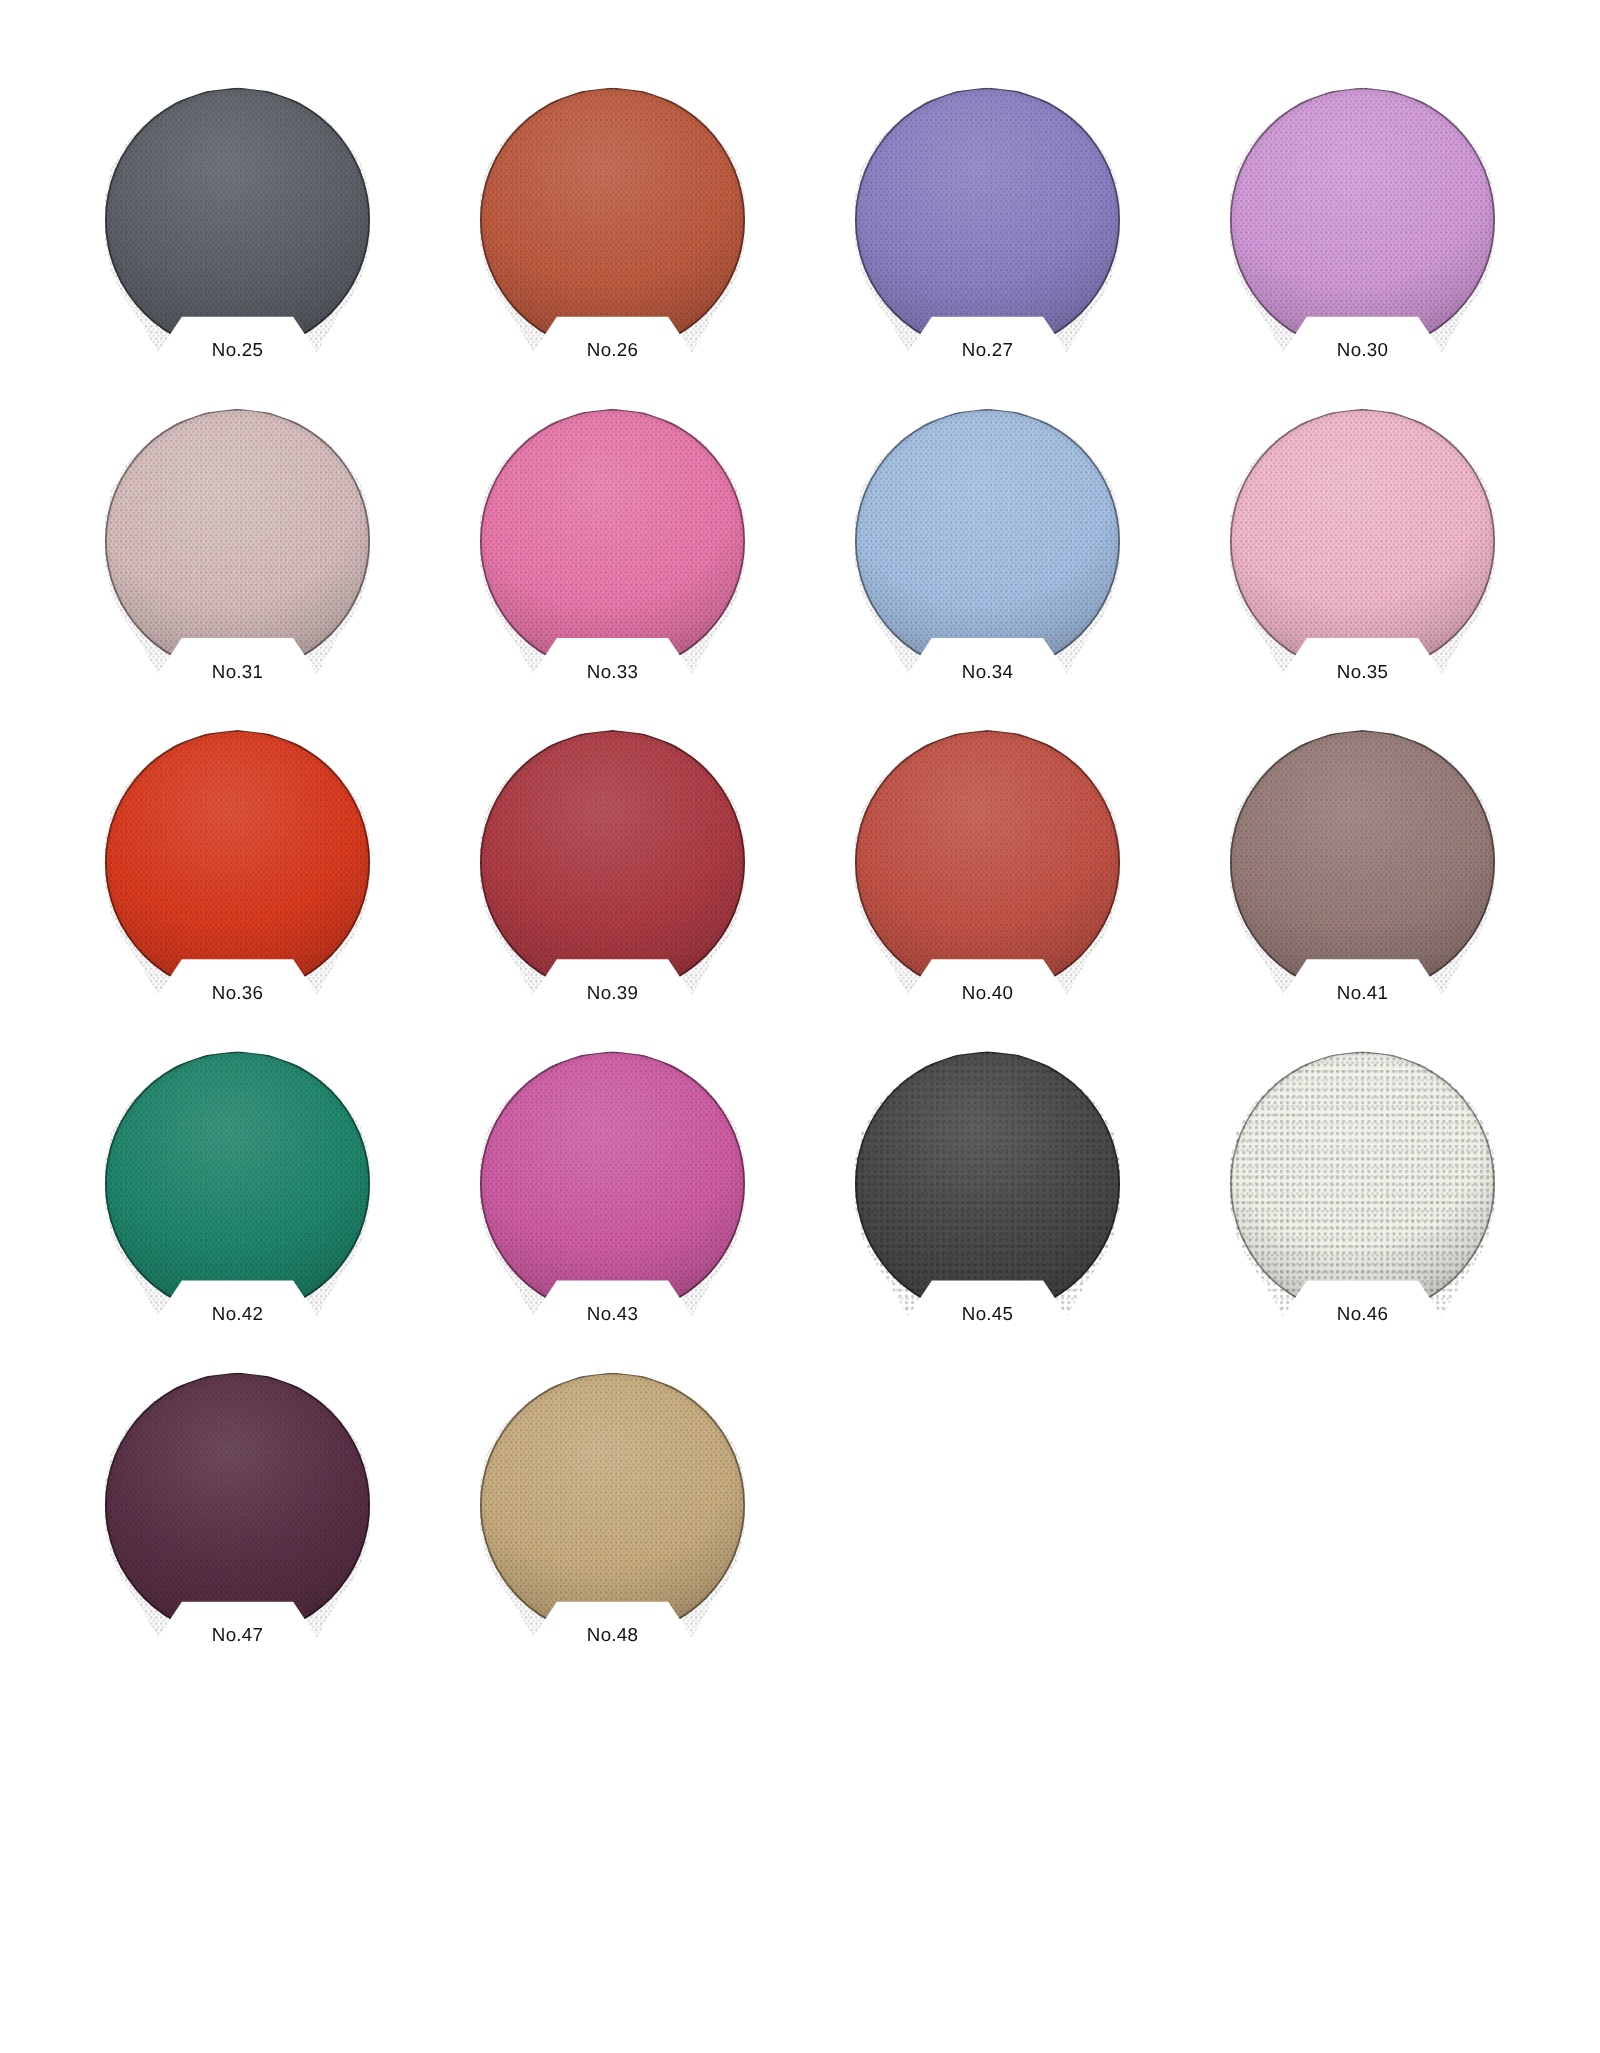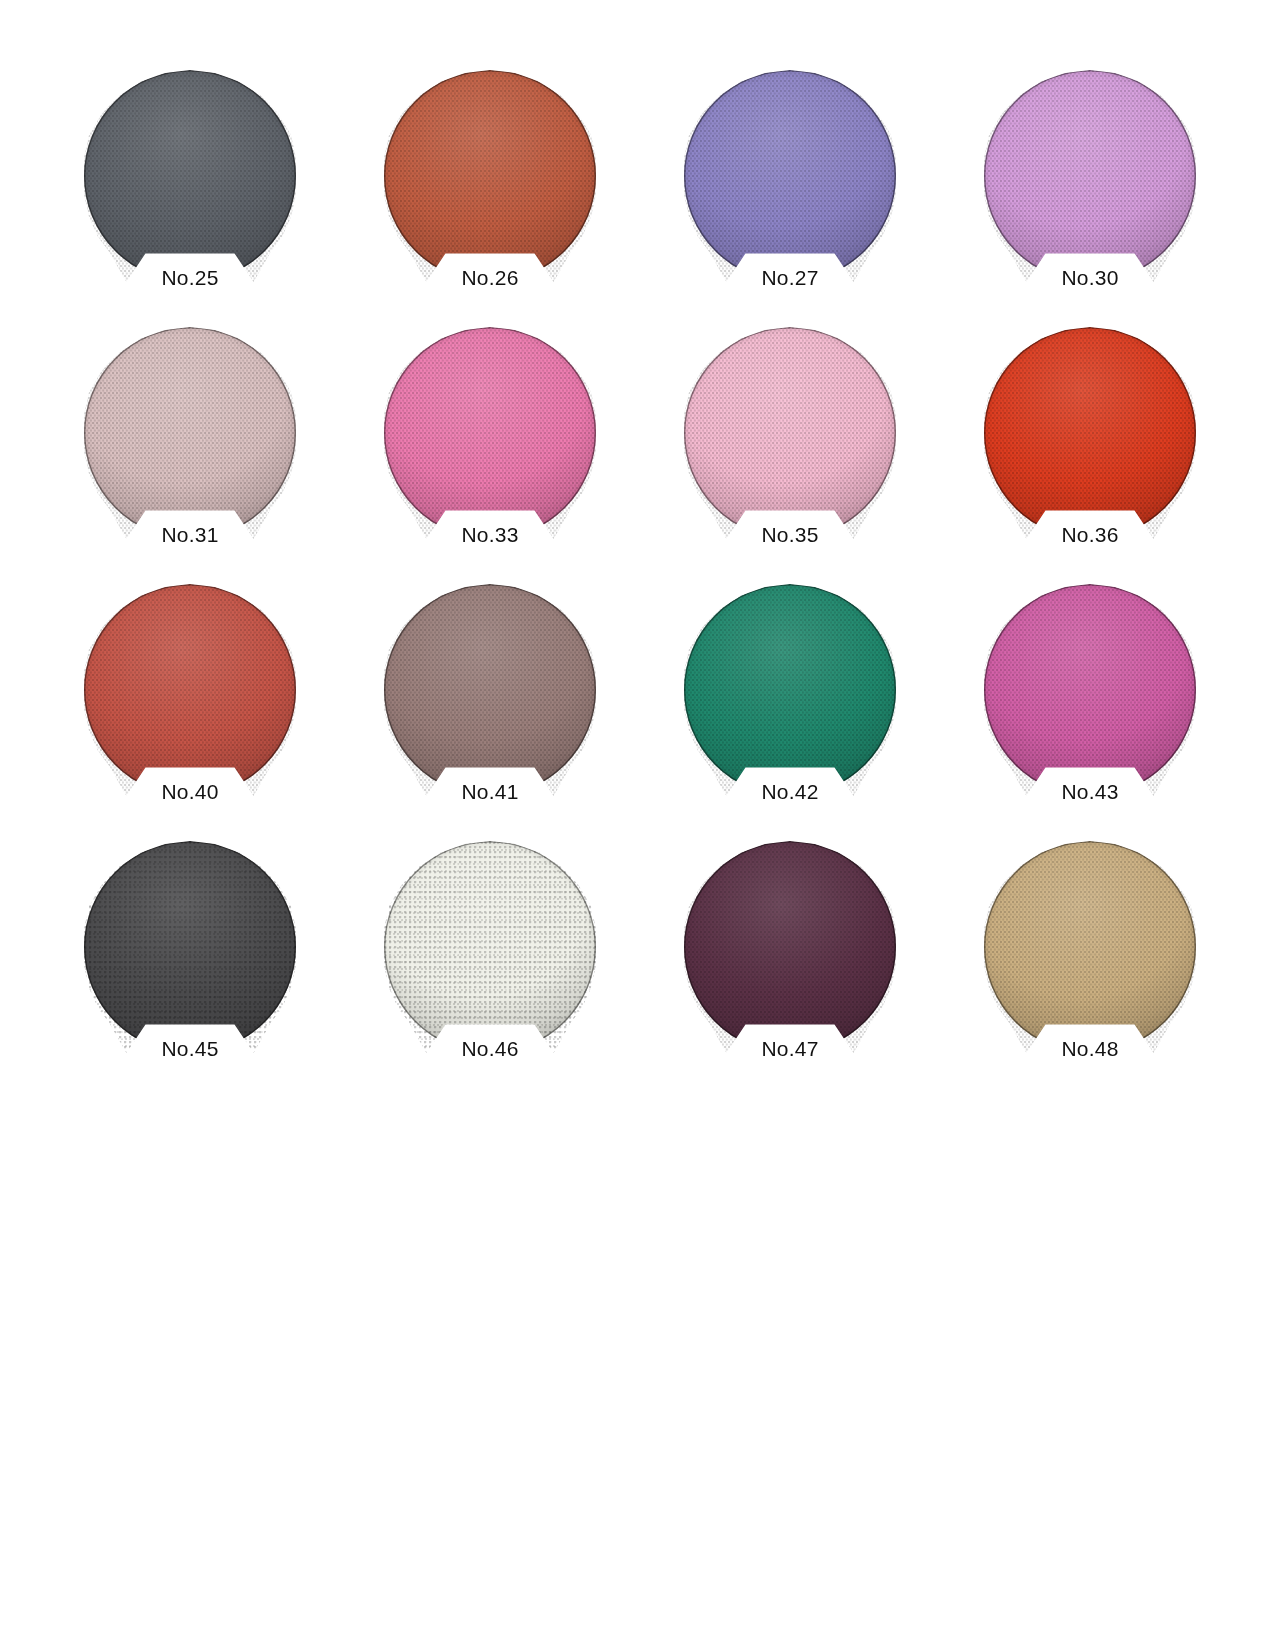--- a/index.html
+++ b/index.html
@@ -138,21 +138,21 @@
     box-shadow: inset 0 0 0 1.4px rgba(0,0,0,0.40),
                 inset 0 2px 6px rgba(0,0,0,0.10);
   }
 
   .swatch-label {
     position: absolute;
     left: 0;
     right: 0;
     bottom: -6px;
     text-align: center;
-    font-size: 21px;
+    font-size: 15px;
     letter-spacing: 0.2px;
     color: #121212;
     font-family: "Liberation Sans", sans-serif;
     line-height: 1;
     white-space: nowrap;
   }
 </style>
 </head>
 <body>
 
@@ -221,37 +221,59 @@
             <div class="disc-texture"></div>
             <div class="disc-shade"></div>
             <div class="disc-rim"></div>
           </div>
           <div class="swatch-label">No.33</div>
         </div>
       </div>
       <div class="swatch-cell">
         <div class="swatch">
           <div class="disc-wrap">
+            <div class="disc-fill" style="background: rgb(168, 196, 232);"></div>
+            <div class="disc-texture"></div>
+            <div class="disc-shade"></div>
+            <div class="disc-rim"></div>
+          </div>
+          <div class="swatch-label">No.34</div>
+        </div>
+      </div>
+      <div class="swatch-cell">
+        <div class="swatch">
+          <div class="disc-wrap">
             <div class="disc-fill" style="background: rgb(247, 188, 210);"></div>
             <div class="disc-texture"></div>
             <div class="disc-shade"></div>
             <div class="disc-rim"></div>
           </div>
           <div class="swatch-label">No.35</div>
         </div>
       </div>
       <div class="swatch-cell">
         <div class="swatch">
           <div class="disc-wrap">
             <div class="disc-fill" style="background: rgb(224, 60, 31);"></div>
             <div class="disc-texture"></div>
             <div class="disc-shade"></div>
             <div class="disc-rim"></div>
           </div>
           <div class="swatch-label">No.36</div>
+        </div>
+      </div>
+      <div class="swatch-cell">
+        <div class="swatch">
+          <div class="disc-wrap">
+            <div class="disc-fill" style="background: rgb(178, 61, 70);"></div>
+            <div class="disc-texture"></div>
+            <div class="disc-shade"></div>
+            <div class="disc-rim"></div>
+          </div>
+          <div class="swatch-label">No.39</div>
         </div>
       </div>
       <div class="swatch-cell">
         <div class="swatch">
           <div class="disc-wrap">
             <div class="disc-fill" style="background: rgb(200, 85, 72);"></div>
             <div class="disc-texture"></div>
             <div class="disc-shade"></div>
             <div class="disc-rim"></div>
           </div>

